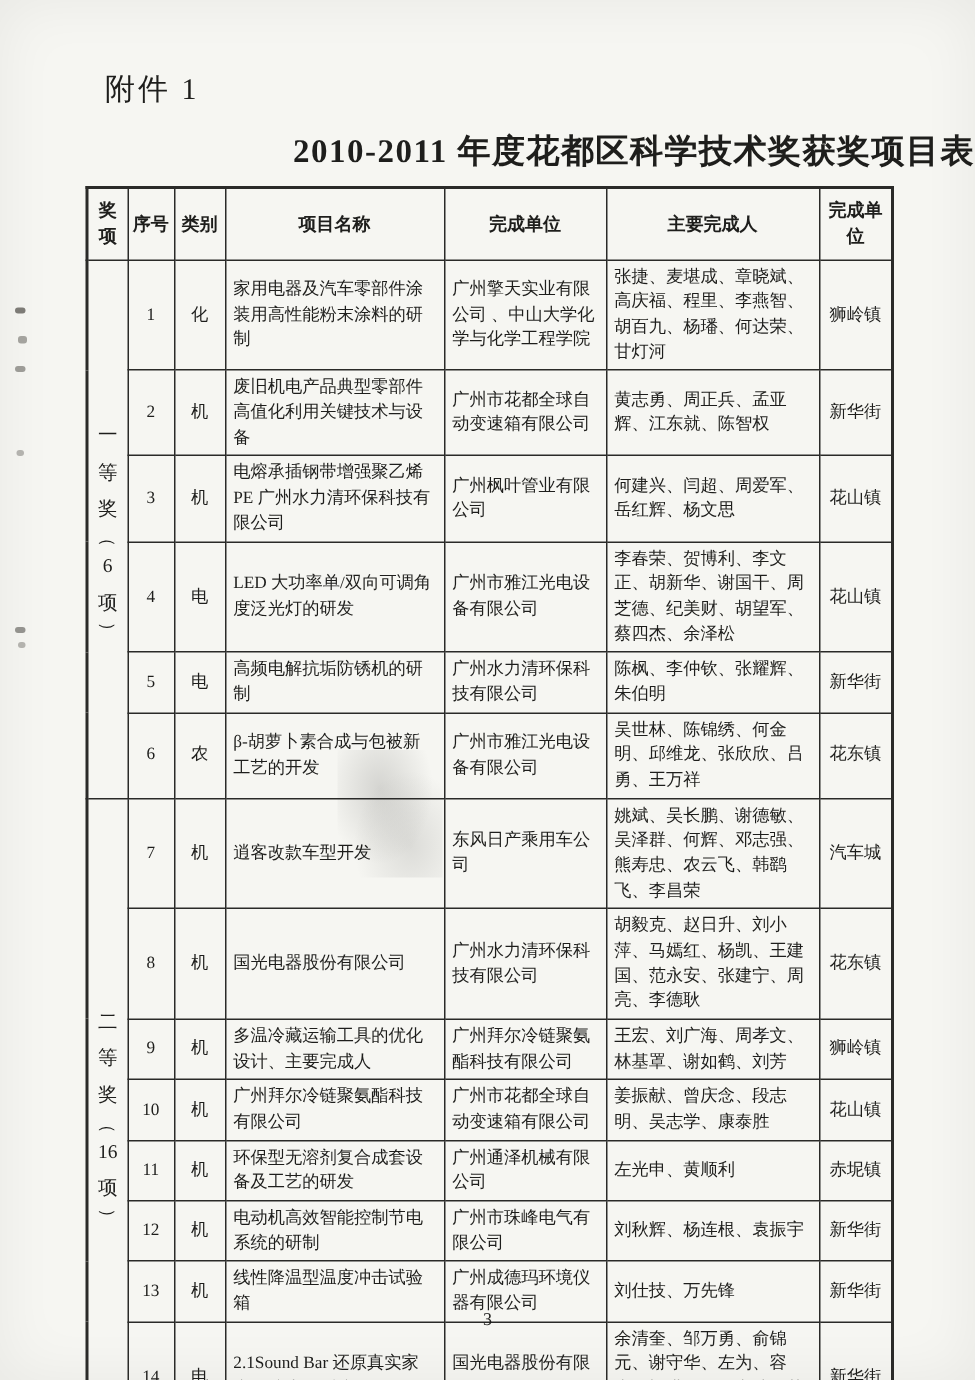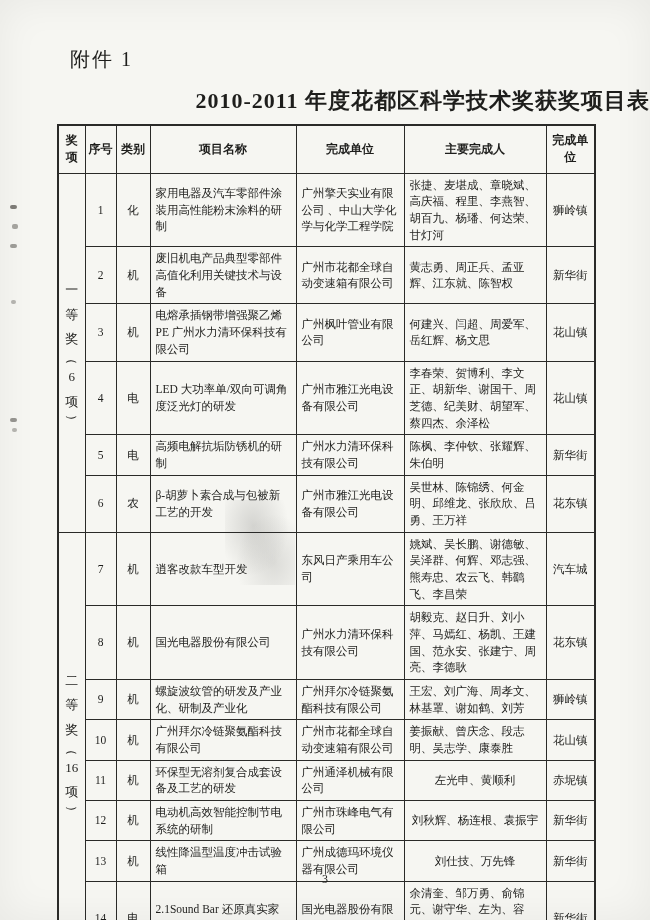--- a/index.html
+++ b/index.html
@@ -44,21 +44,21 @@
     word-break:break-all;
   }
   th{
     font-weight:700;
     font-size:12px;
     text-align:center;
     padding:6px 2px;
   }
   td.c-no,td.c-cat,td.c-rec{text-align:center;padding:3px 1px;}
   td.c-proj,td.c-unit,td.c-people{text-align:left;}
-  td.center{text-align:center;margin-top:40px;}
+  td.center{text-align:left;margin-top:40px;}
   td.award{
     text-align:center;
     padding:2px 0;
     font-size:13px;
   }
   .vchar{display:block;line-height:1.9;}
   .vparen{display:block;transform:rotate(90deg);height:13px;line-height:13px;font-size:12px;}
   .page-number{
     position:absolute;left:0;width:100%;
     text-align:center;
@@ -198,21 +198,21 @@
             <td class="c-no">8</td>
             <td class="c-cat">机</td>
             <td class="c-proj">国光电器股份有限公司</td>
             <td class="c-unit">广州水力清环保科技有限公司</td>
             <td class="c-people">胡毅克、赵日升、刘小萍、马嫣红、杨凯、王建国、范永安、张建宁、周亮、李德耿</td>
             <td class="c-rec">花东镇</td>
           </tr>
           <tr>
             <td class="c-no">9</td>
             <td class="c-cat">机</td>
-            <td class="c-proj">螺旋波纹管的研发及产业化、研制及产业化</td>
+            <td class="c-proj">多温冷藏运输工具的优化设计、主要完成人</td>
             <td class="c-unit">广州拜尔冷链聚氨酯科技有限公司</td>
             <td class="c-people">王宏、刘广海、周孝文、林基罩、谢如鹤、刘芳</td>
             <td class="c-rec">狮岭镇</td>
           </tr>
           <tr>
             <td class="c-no">10</td>
             <td class="c-cat">机</td>
             <td class="c-proj">广州拜尔冷链聚氨酯科技有限公司</td>
             <td class="c-unit">广州市花都全球自动变速箱有限公司</td>
             <td class="c-people">姜振献、曾庆念、段志明、吴志学、康泰胜</td>

